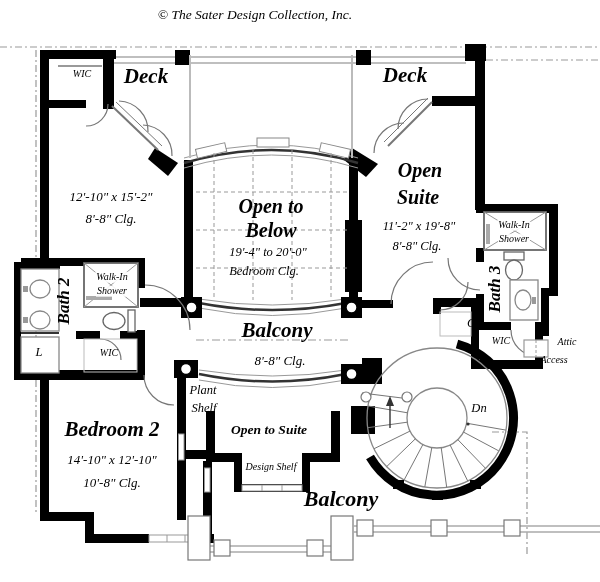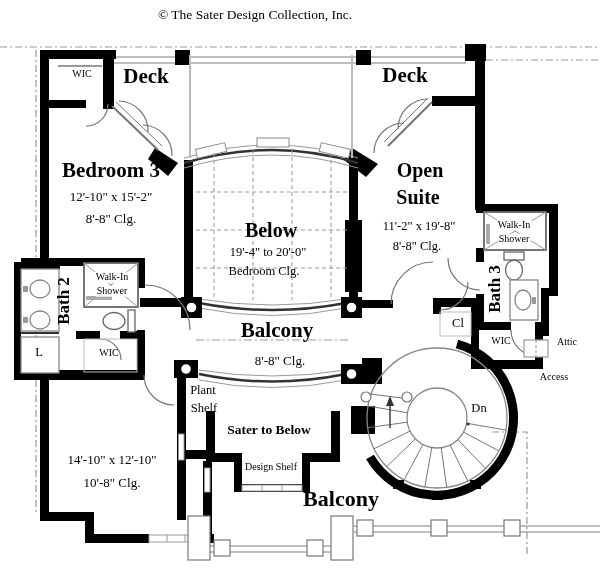--- a/index.html
+++ b/index.html
@@ -1,17 +1,17 @@
 <!DOCTYPE html>
 <html><head>
 <meta charset="utf-8">
 <style>
   html,body{margin:0;padding:0;background:#fff;}
   #plan{position:relative;width:600px;height:582px;background:#fff;overflow:hidden;
-        font-family:"Liberation Serif","DejaVu Serif",serif;color:#000;}
+        font-family:"Liberation Serif","DejaVu Serif",serif;color:#000;font-style:italic;}
   #plan svg{position:absolute;left:0;top:0;}
   .lbl{position:absolute;transform:translate(-50%,-50%);white-space:nowrap;
        text-align:center;line-height:1.05;}
   .room{font-weight:bold;font-size:21px;}
   .room-sm{font-weight:bold;font-size:20px;}
   .dims{font-size:13px;}
   .dims-sm{font-size:12.5px;}
   .small{font-size:10px;}
   .tiny{font-size:10px;background:rgba(255,255,255,.88);padding:0 1px;}
   .rot{transform:translate(-50%,-50%) rotate(-90deg);font-weight:bold;font-size:17px;}
@@ -279,55 +279,56 @@
 
   <line x1="58" y1="66" x2="102" y2="66" stroke="#999" stroke-width="2"></line>
 </svg>
 
 <div class="lbl copyright" style="left:255px;top:15px;">© The Sater Design Collection, Inc.</div>
 
 <div class="lbl small" style="left:82px;top:74px;">WIC</div>
 <div class="lbl room" style="left:146px;top:76px;">Deck</div>
 <div class="lbl room" style="left:405px;top:75px;">Deck</div>
 
-<div class="lbl room" style="left:111px;top:170px;">Bedroom 3</div>
 <div class="lbl dims" style="left:111px;top:197px;">12'-10" x 15'-2"</div>
 <div class="lbl dims" style="left:111px;top:219px;">8'-8" Clg.</div>
 
+<div class="lbl room-sm" style="left:271px;top:206px;">Open to</div>
 <div class="lbl room-sm" style="left:271px;top:230px;">Below</div>
 <div class="lbl dims-sm" style="left:268px;top:253px;">19'-4" to 20'-0"</div>
 <div class="lbl dims-sm" style="left:264px;top:272px;">Bedroom Clg.</div>
 
 <div class="lbl room-sm" style="left:420px;top:170px;">Open</div>
 <div class="lbl room-sm" style="left:418px;top:197px;">Suite</div>
 <div class="lbl dims-sm" style="left:419px;top:227px;">11'-2" x 19'-8"</div>
 <div class="lbl dims-sm" style="left:417px;top:247px;">8'-8" Clg.</div>
 
 <div class="lbl tiny" style="left:514px;top:225px;">Walk-In</div>
 <div class="lbl tiny" style="left:514px;top:239px;">Shower</div>
 <div class="lbl rot" style="left:495px;top:289px;">Bath 3</div>
 
 <div class="lbl tiny" style="left:112px;top:277px;">Walk-In</div>
 <div class="lbl tiny" style="left:112px;top:291px;">Shower</div>
 <div class="lbl rot" style="left:64px;top:301px;">Bath 2</div>
 
 <div class="lbl room" style="left:277px;top:330px;">Balcony</div>
 <div class="lbl dims" style="left:280px;top:361px;">8'-8" Clg.</div>
 
-<div class="lbl dims-sm" style="left:458px;top:324px;">Cl</div>
+<div class="lbl dims-sm" style="left:473px;top:324px;">Cl</div>
 <div class="lbl small" style="left:109px;top:353px;">WIC</div>
 <div class="lbl small" style="left:501px;top:341px;">WIC</div>
 <div class="lbl dims-sm" style="left:39px;top:353px;">L</div>
 <div class="lbl small" style="left:567px;top:342px;">Attic</div>
-<div class="lbl small" style="left:554px;top:360px;margin-top:17px;">Access</div>
+<div class="lbl small" style="left:554px;top:360px;">Access</div>
 
 <div class="lbl dims-sm" style="left:203px;top:391px;">Plant</div>
 <div class="lbl dims-sm" style="left:204px;top:409px;">Shelf</div>
 
+<div class="lbl room" style="left:112px;top:429px;">Bedroom 2</div>
 <div class="lbl dims" style="left:112px;top:460px;">14'-10" x 12'-10"</div>
 <div class="lbl dims" style="left:112px;top:483px;">10'-8" Clg.</div>
 
-<div class="lbl small" style="left:269px;top:430px;font-weight:bold;font-size:13.5px;">Sater to Below</div>
+<div class="lbl small" style="left:269px;top:430px;font-weight:bold;font-size:13.5px;">Open to Suite</div>
 <div class="lbl small" style="left:271px;top:467px;">Design Shelf</div>
 <div class="lbl room" style="left:341px;top:499px;font-size:22px;">Balcony</div>
 <div class="lbl dims-sm" style="left:479px;top:409px;">Dn</div>
 
 </div>
 
 </body></html>

